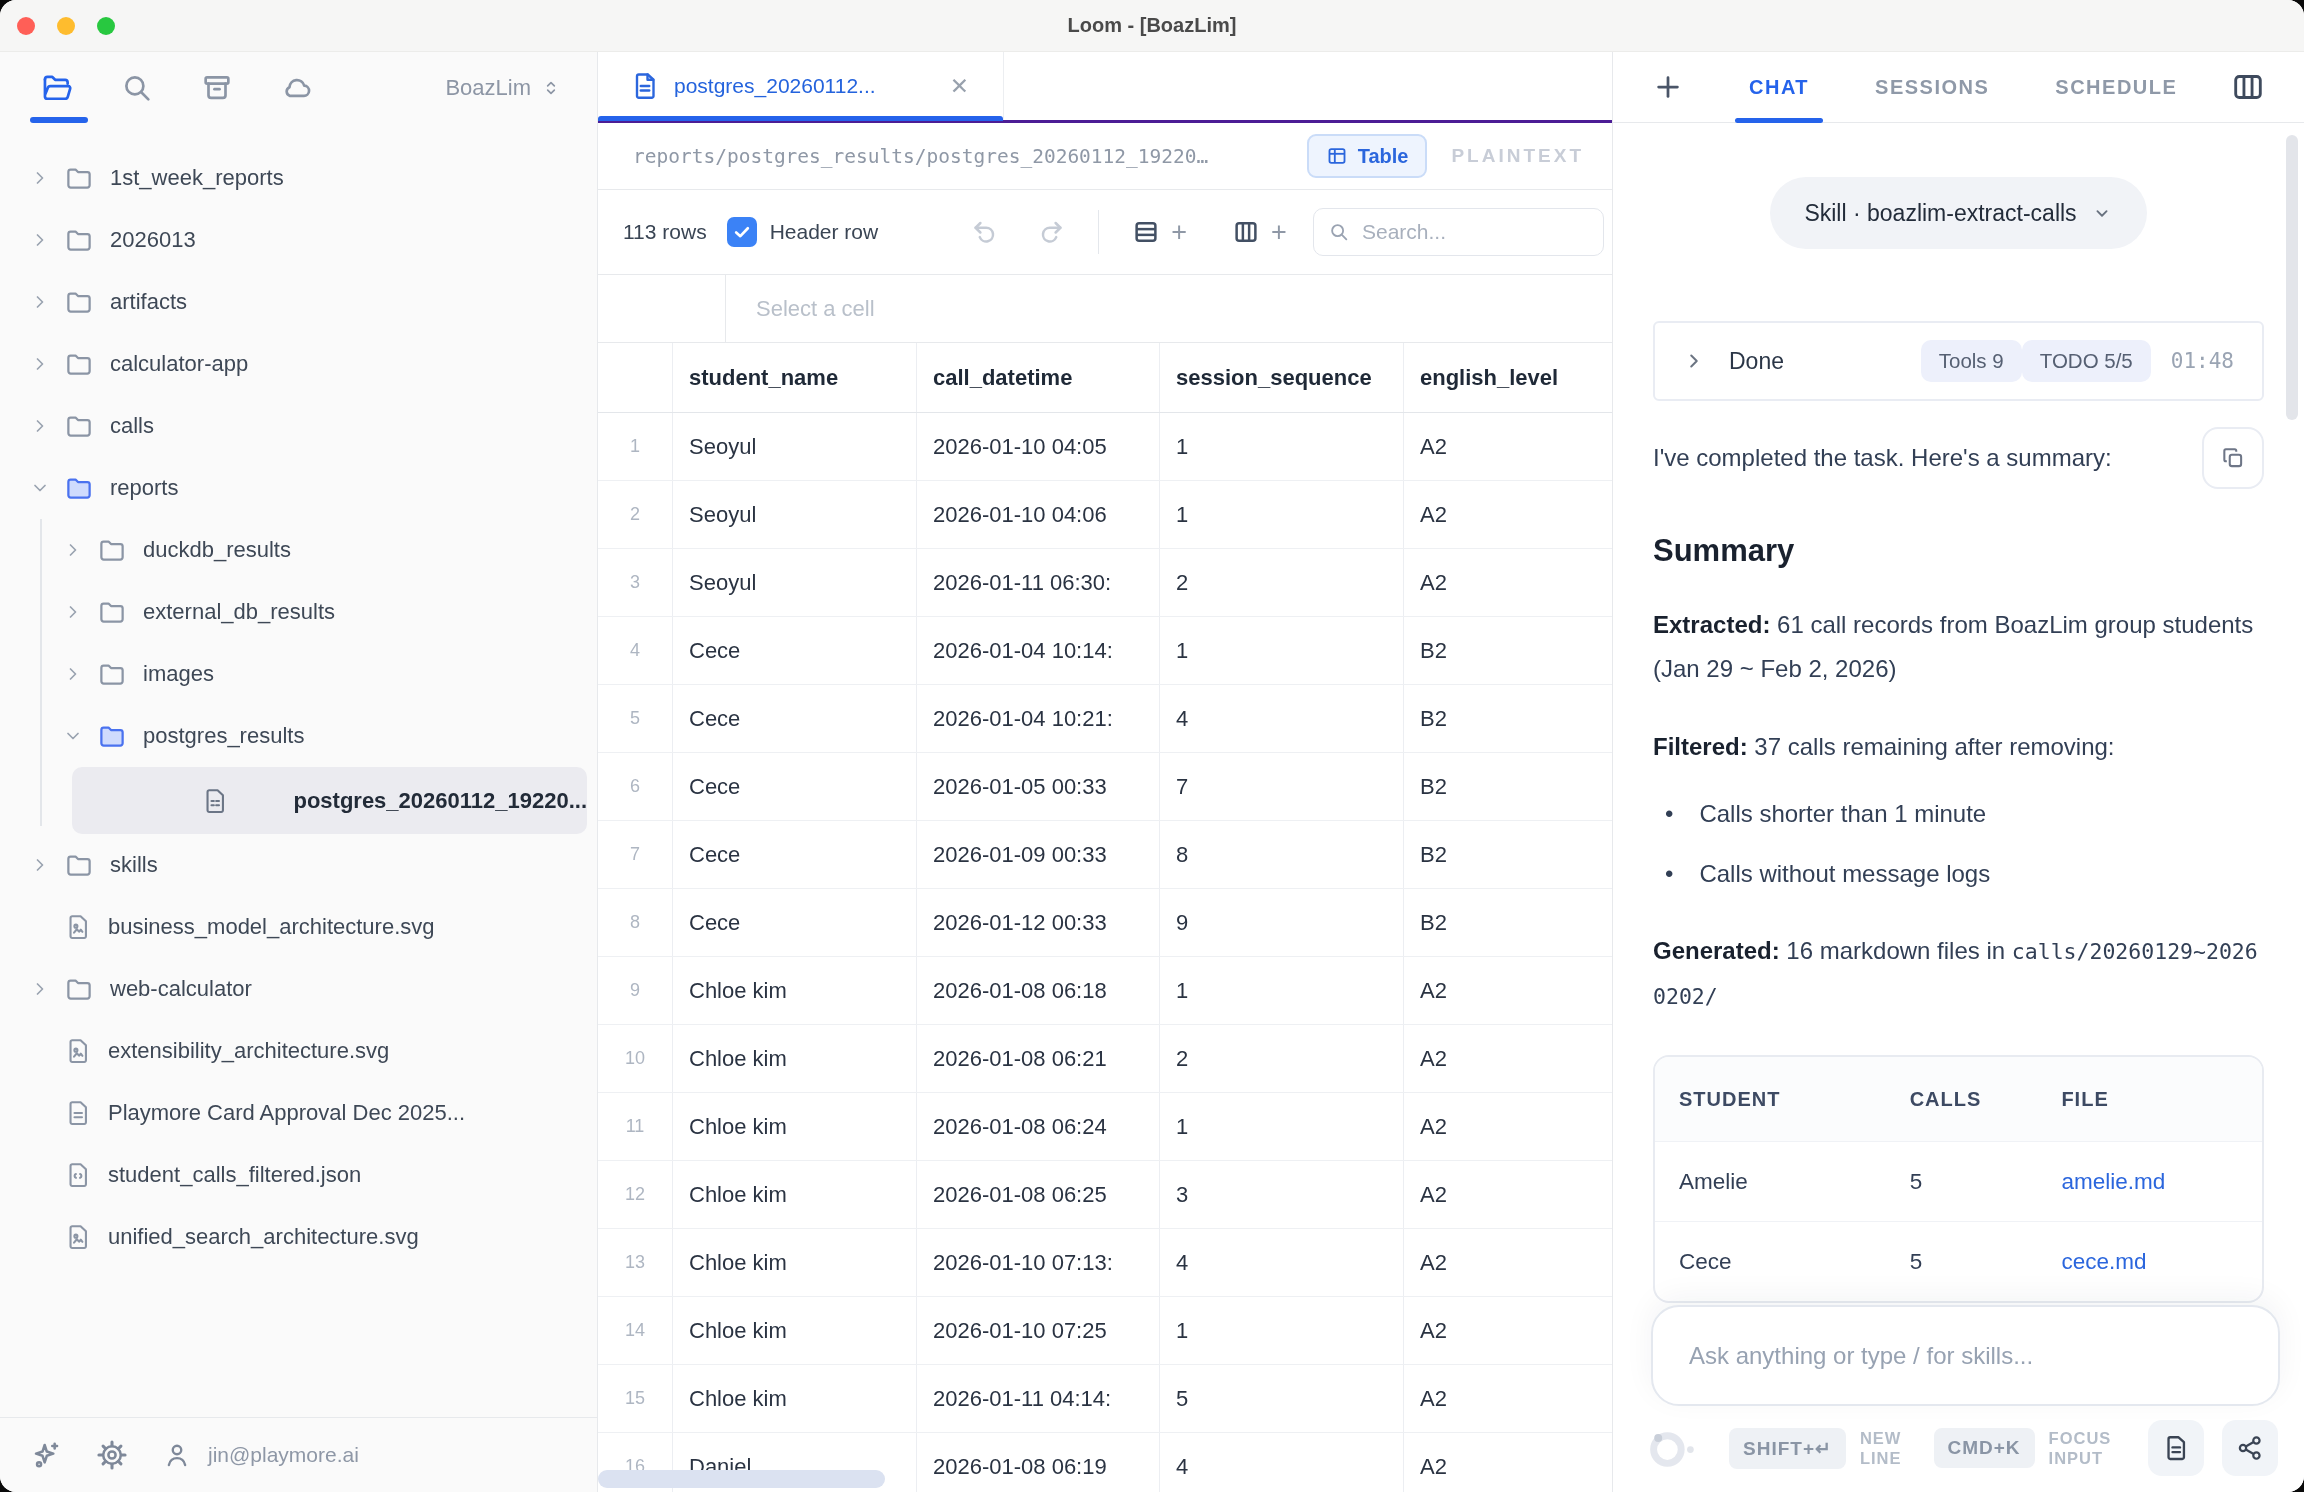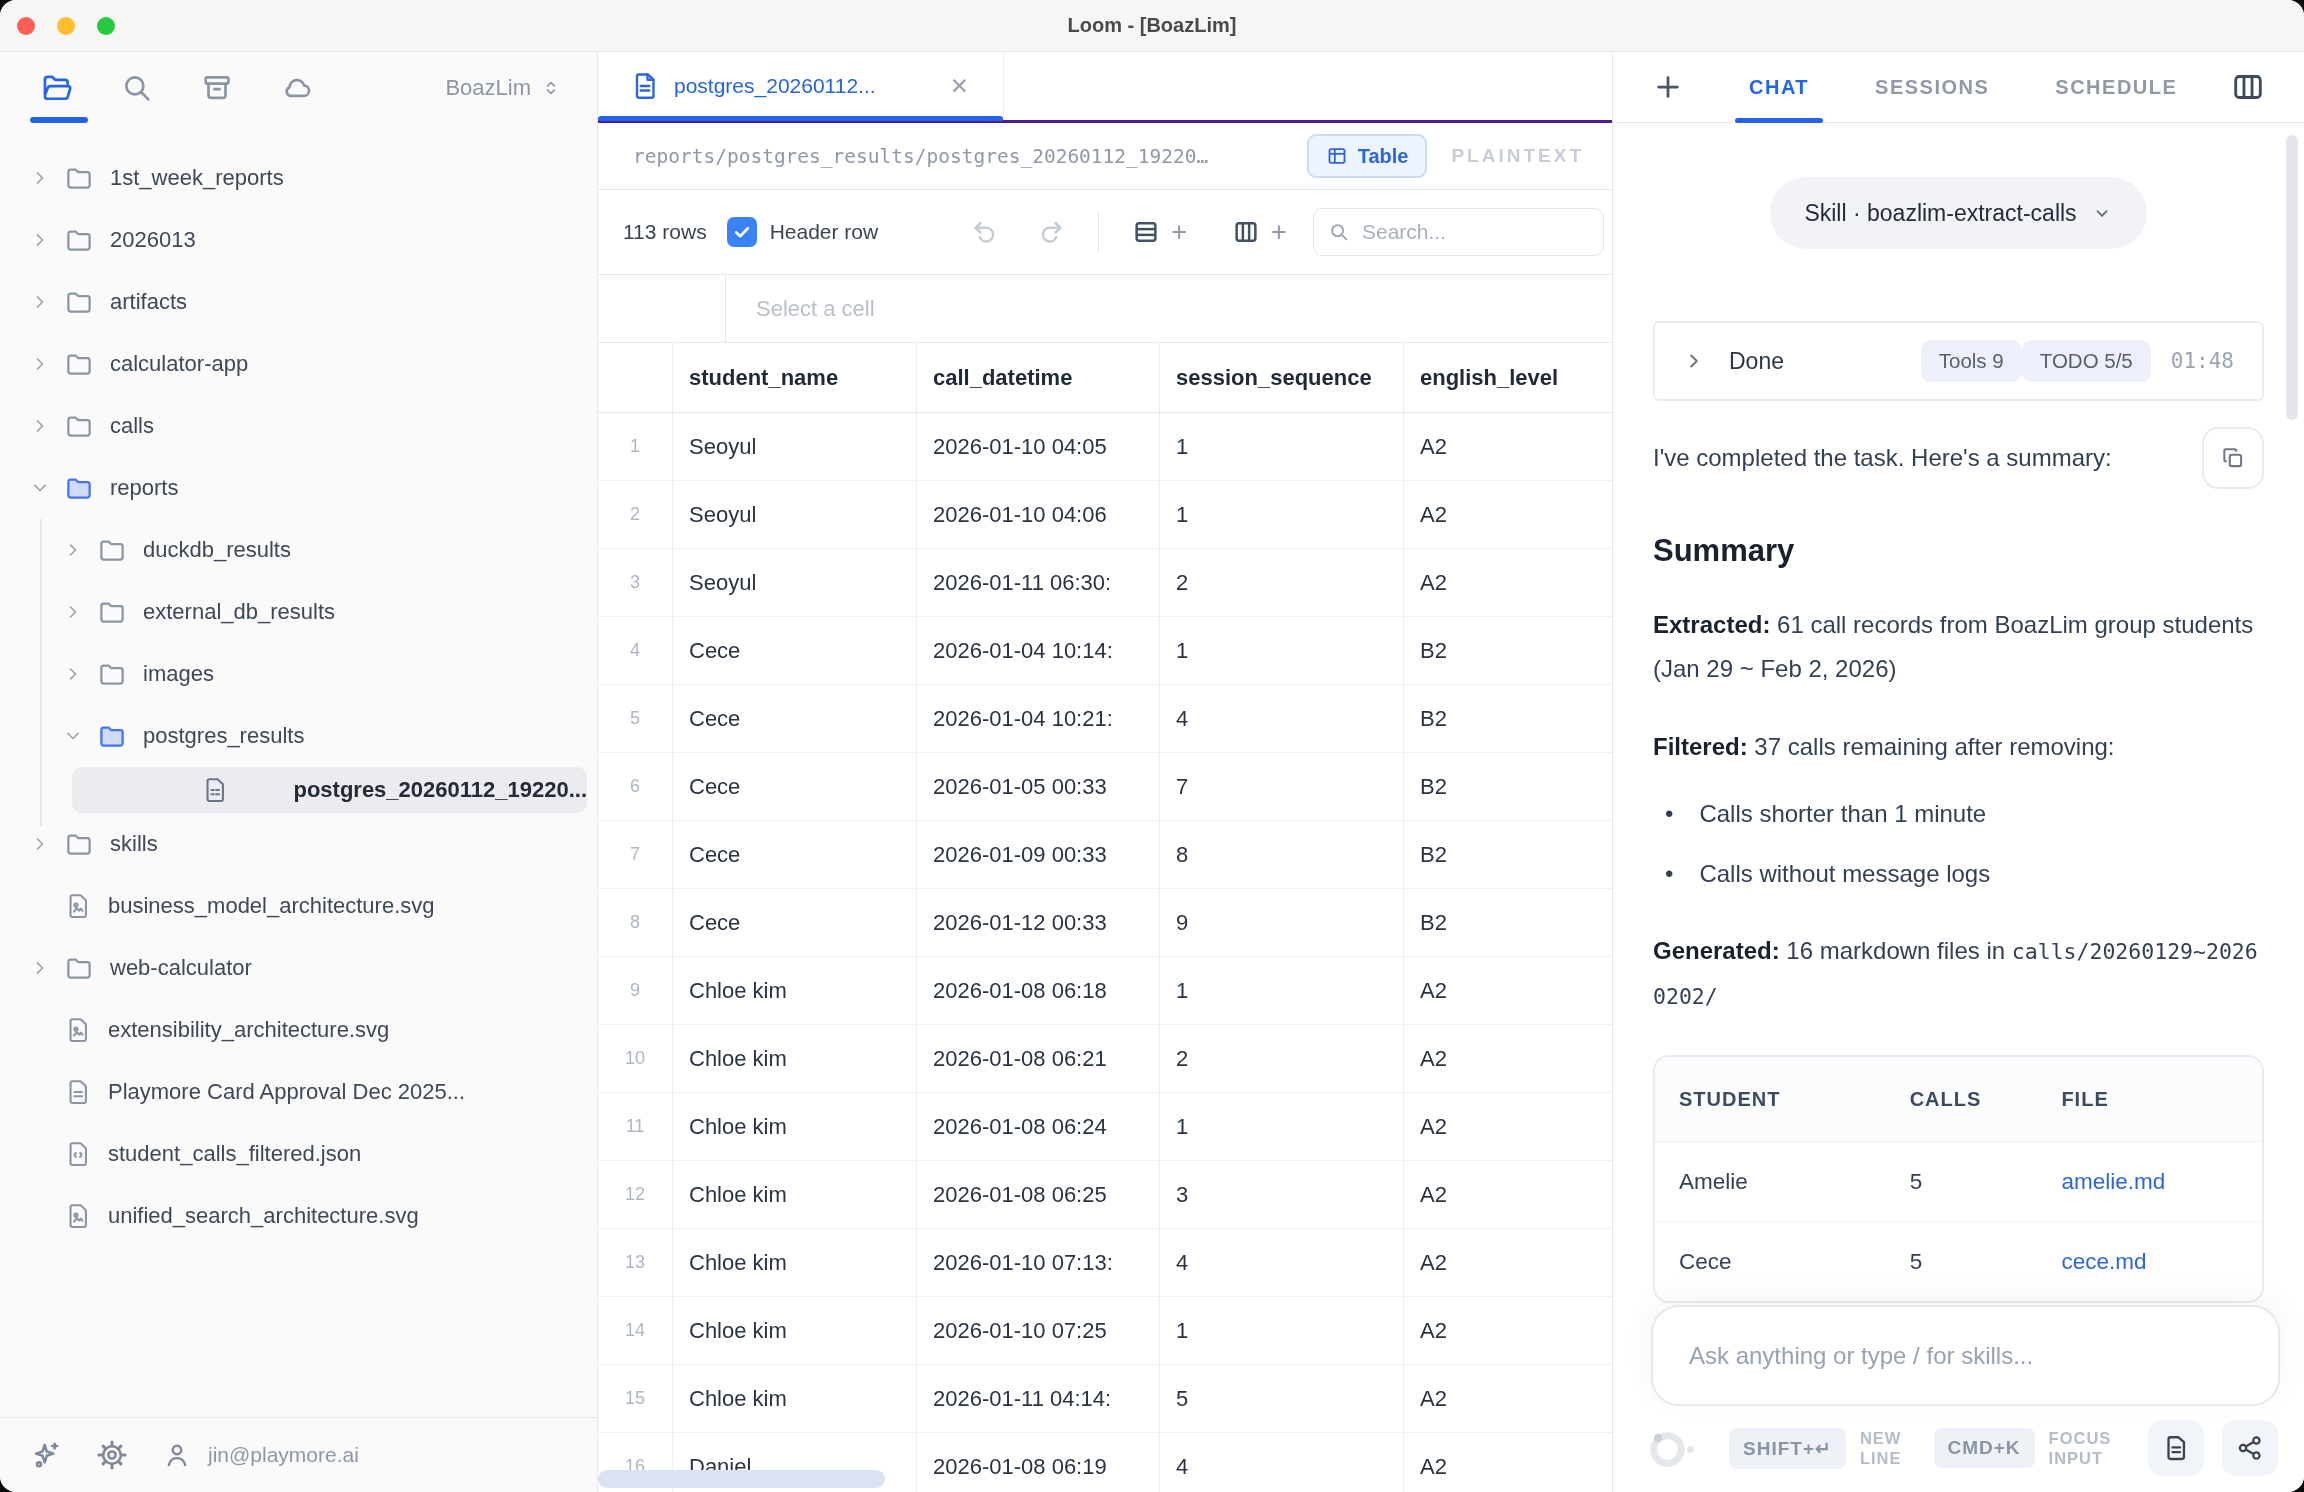--- a/index.html
+++ b/index.html
@@ -24,21 +24,21 @@
   .side-top .nav-ic.active{color:#2563eb;}
   .active-underline{position:absolute;left:30px;bottom:0;width:58px;height:6px;border-radius:3px;background:#2563eb;}
   .workspace{margin-left:auto;display:flex;align-items:center;gap:10px;color:#8d96a5;font-size:22px;}
   .tree{position:absolute;top:71px;left:0;right:0;bottom:75px;padding-top:24px;overflow:hidden;}
   .guide-line{position:absolute;left:40px;top:396px;width:2px;height:307px;background:#e3e6ea;}
   .tree-row{height:62px;display:flex;align-items:center;font-size:22px;color:#3e4856;white-space:nowrap;}
   .chev-slot{width:34px;display:flex;align-items:center;color:#9aa3b0;}
   .tree-ic{color:#8b95a5;}
   .tree-ic.accent svg path{fill:#cfdbfd;stroke:#4a72ef;}
   .tree-label{margin-left:16px;}
-  .tree-row.sel{background:#ebebf0;border-radius:10px;margin:0 10px 0 72px;height:46px;padding-left:58px;gap:48px;}
+  .tree-row.sel{background:#ebebf0;border-radius:10px;margin:0 10px 0 72px;height:67px;padding-left:58px;gap:48px;}
   .tree-row.sel .tree-label{color:#222b38;font-weight:600;}
   .tree-row.sel .tree-ic{color:#6b7586;}
   .side-foot{position:absolute;left:0;right:0;bottom:0;height:75px;border-top:1px solid #e7e9ec;
              display:flex;align-items:center;padding:0 30px;color:#7e8899;}
   .side-foot .fico{margin-right:34px;}
   .email{font-size:21px;color:#8e97a6;margin-left:2px;}
 
   
   .main{position:absolute;top:52px;left:598px;width:1014px;bottom:0;background:#fff;}
   .tabbar{height:71px;border-bottom:3px solid #4c1d95;display:flex;}

